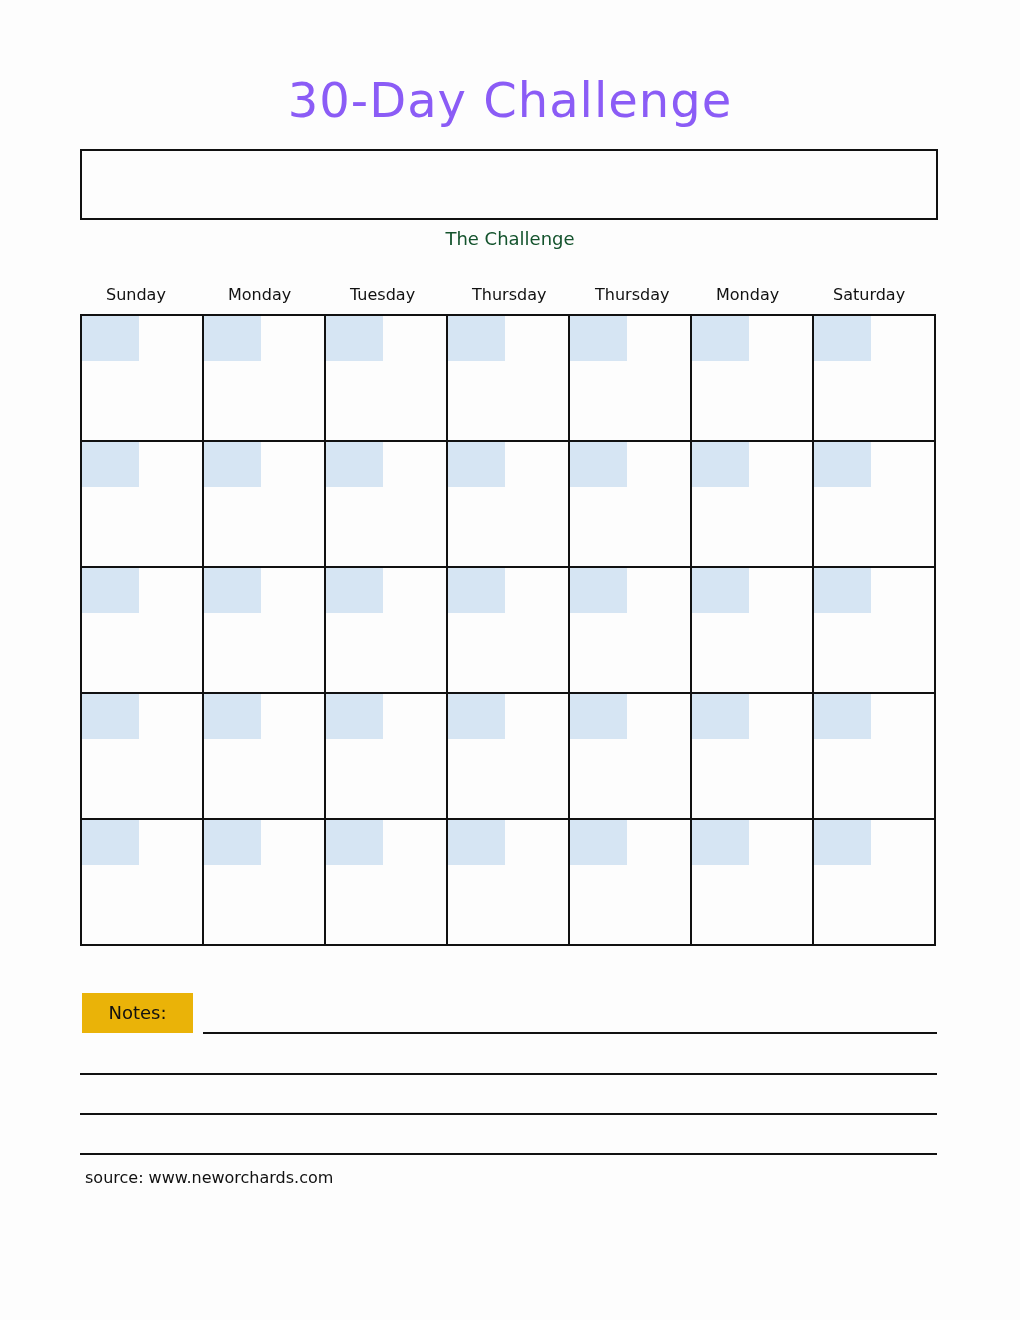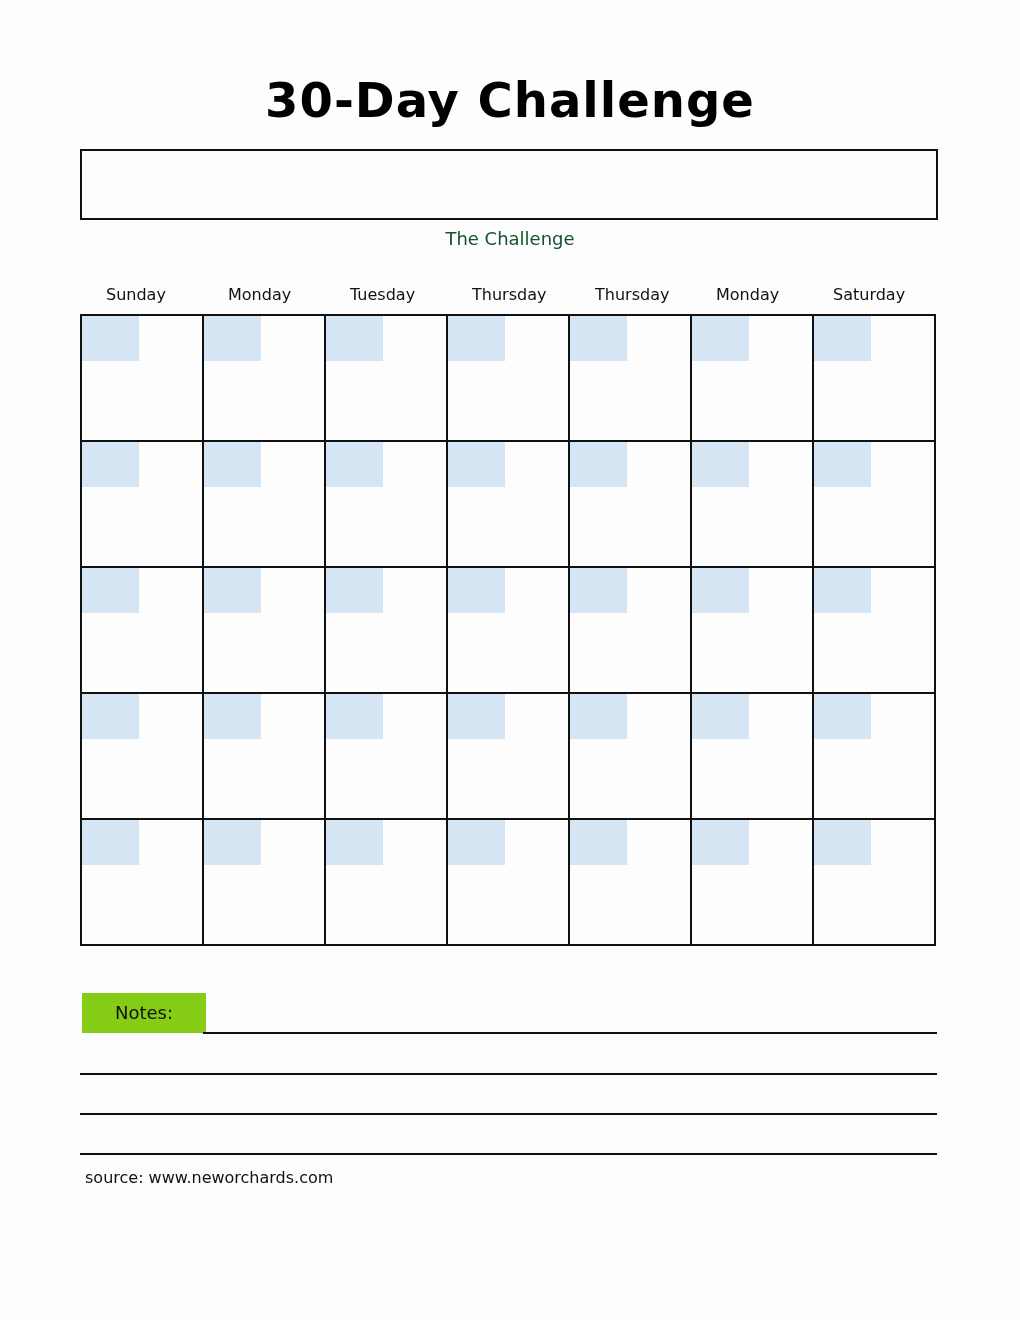--- a/index.html
+++ b/index.html
@@ -1,27 +1,27 @@
 <!DOCTYPE html>
 <html><head>
 <meta charset="utf-8">
 <style>
   html, body { margin:0; padding:0; }
   body { width:1020px; height:1320px; background:#fdfdfd; position:relative; overflow:hidden;
          font-family: "DejaVu Sans", sans-serif; color:#111; }
   .title { position:absolute; top:72px; left:0; width:1020px; text-align:center;
-           font-size:48px; font-weight:bold; color:#000000; letter-spacing:1px; }
+           font-size:48px; font-weight:normal; color:#8b5cf6; letter-spacing:1px; }
   .challenge-box { position:absolute; left:80px; top:149px; width:854px; height:67px; border:2px solid #111; }
   .challenge-label { position:absolute; top:228px; left:0; width:1020px; text-align:center; font-size:18px; color:#14532d; }
   .day { position:absolute; top:285px; font-size:16px; color:#111;margin-left:20px; }
   .grid { position:absolute; left:80px; top:314px; border-top:2px solid #111; border-left:2px solid #111; }
   .row { display:flex; }
   .cell { width:120px; height:124px; border-right:2px solid #111; border-bottom:2px solid #111; position:relative; box-sizing:content-box; }
   .cell .mark { position:absolute; left:0; top:0; width:57px; height:45px; background:#d6e5f3; }
-  .notes-label { position:absolute; left:82px; top:993px; width:124px; height:40px; background:#84cc16;
+  .notes-label { position:absolute; left:82px; top:993px; width:111px; height:40px; background:#eab308;
                  font-size:18px; line-height:40px; text-align:center; }
   .line { position:absolute; height:2px; background:#111; }
   .source { position:absolute; left:85px; top:1168px; font-size:16px; color:#111;text-align:right; }
 </style>
 </head>
 <body>
 
 <div class="title">30-Day Challenge</div>
 
 <div class="challenge-box"></div>

